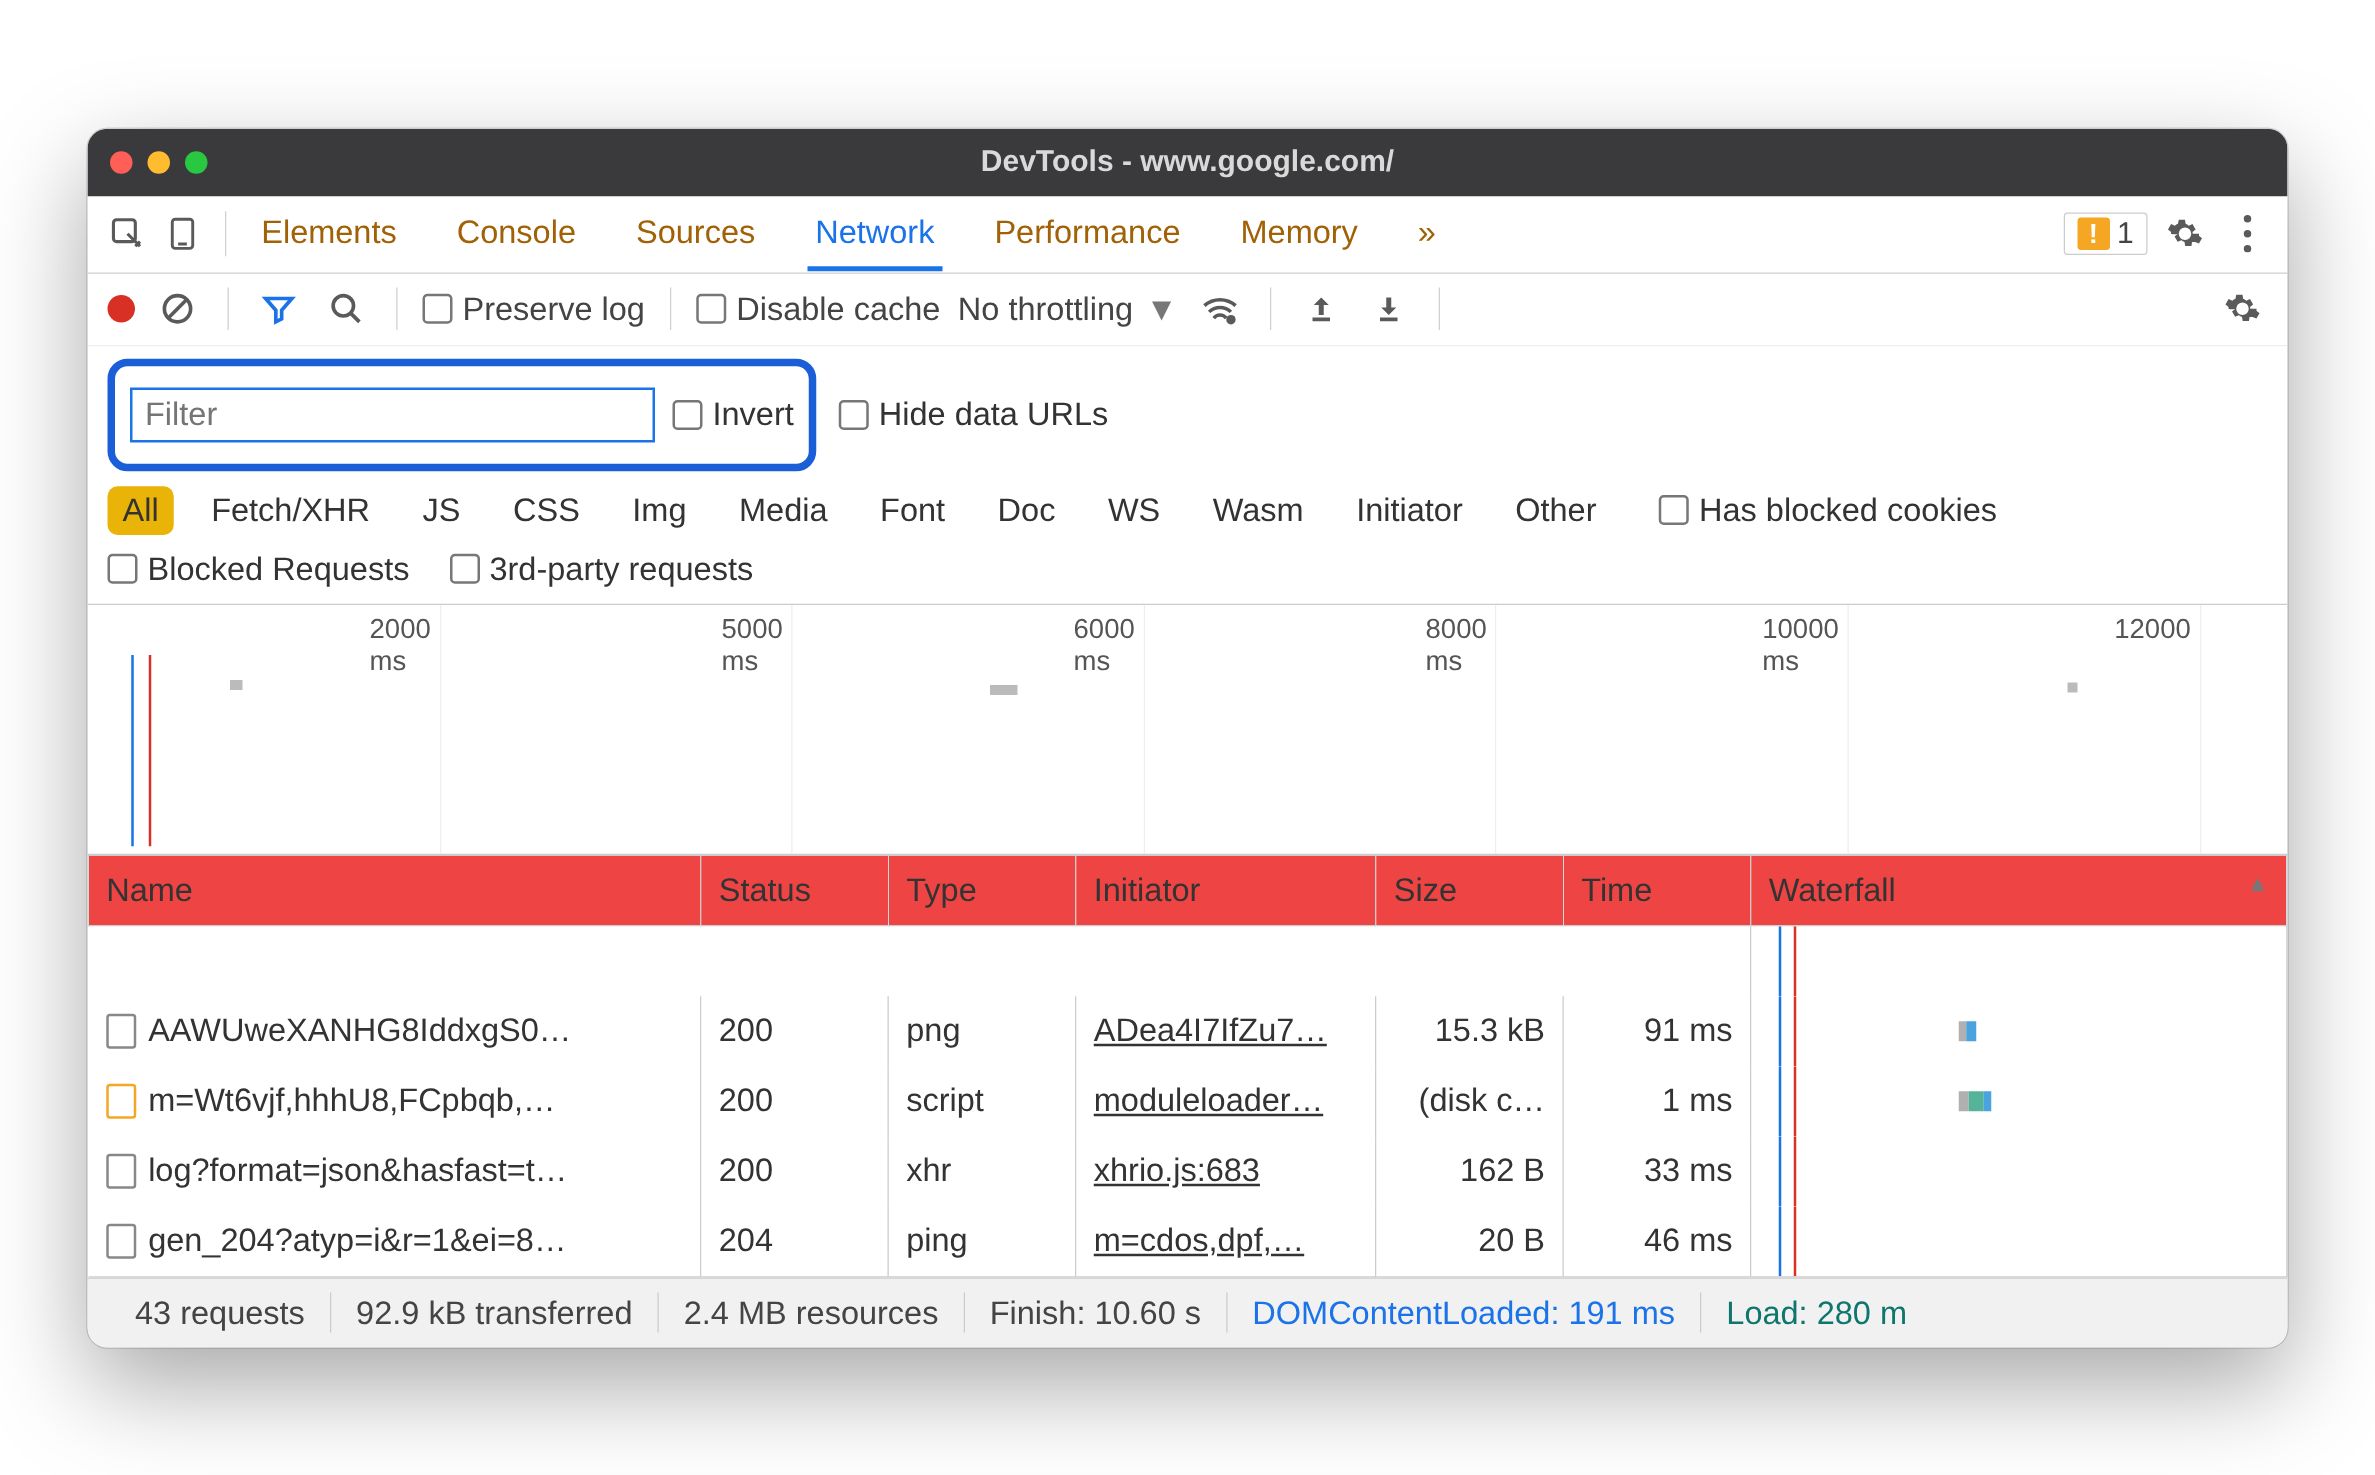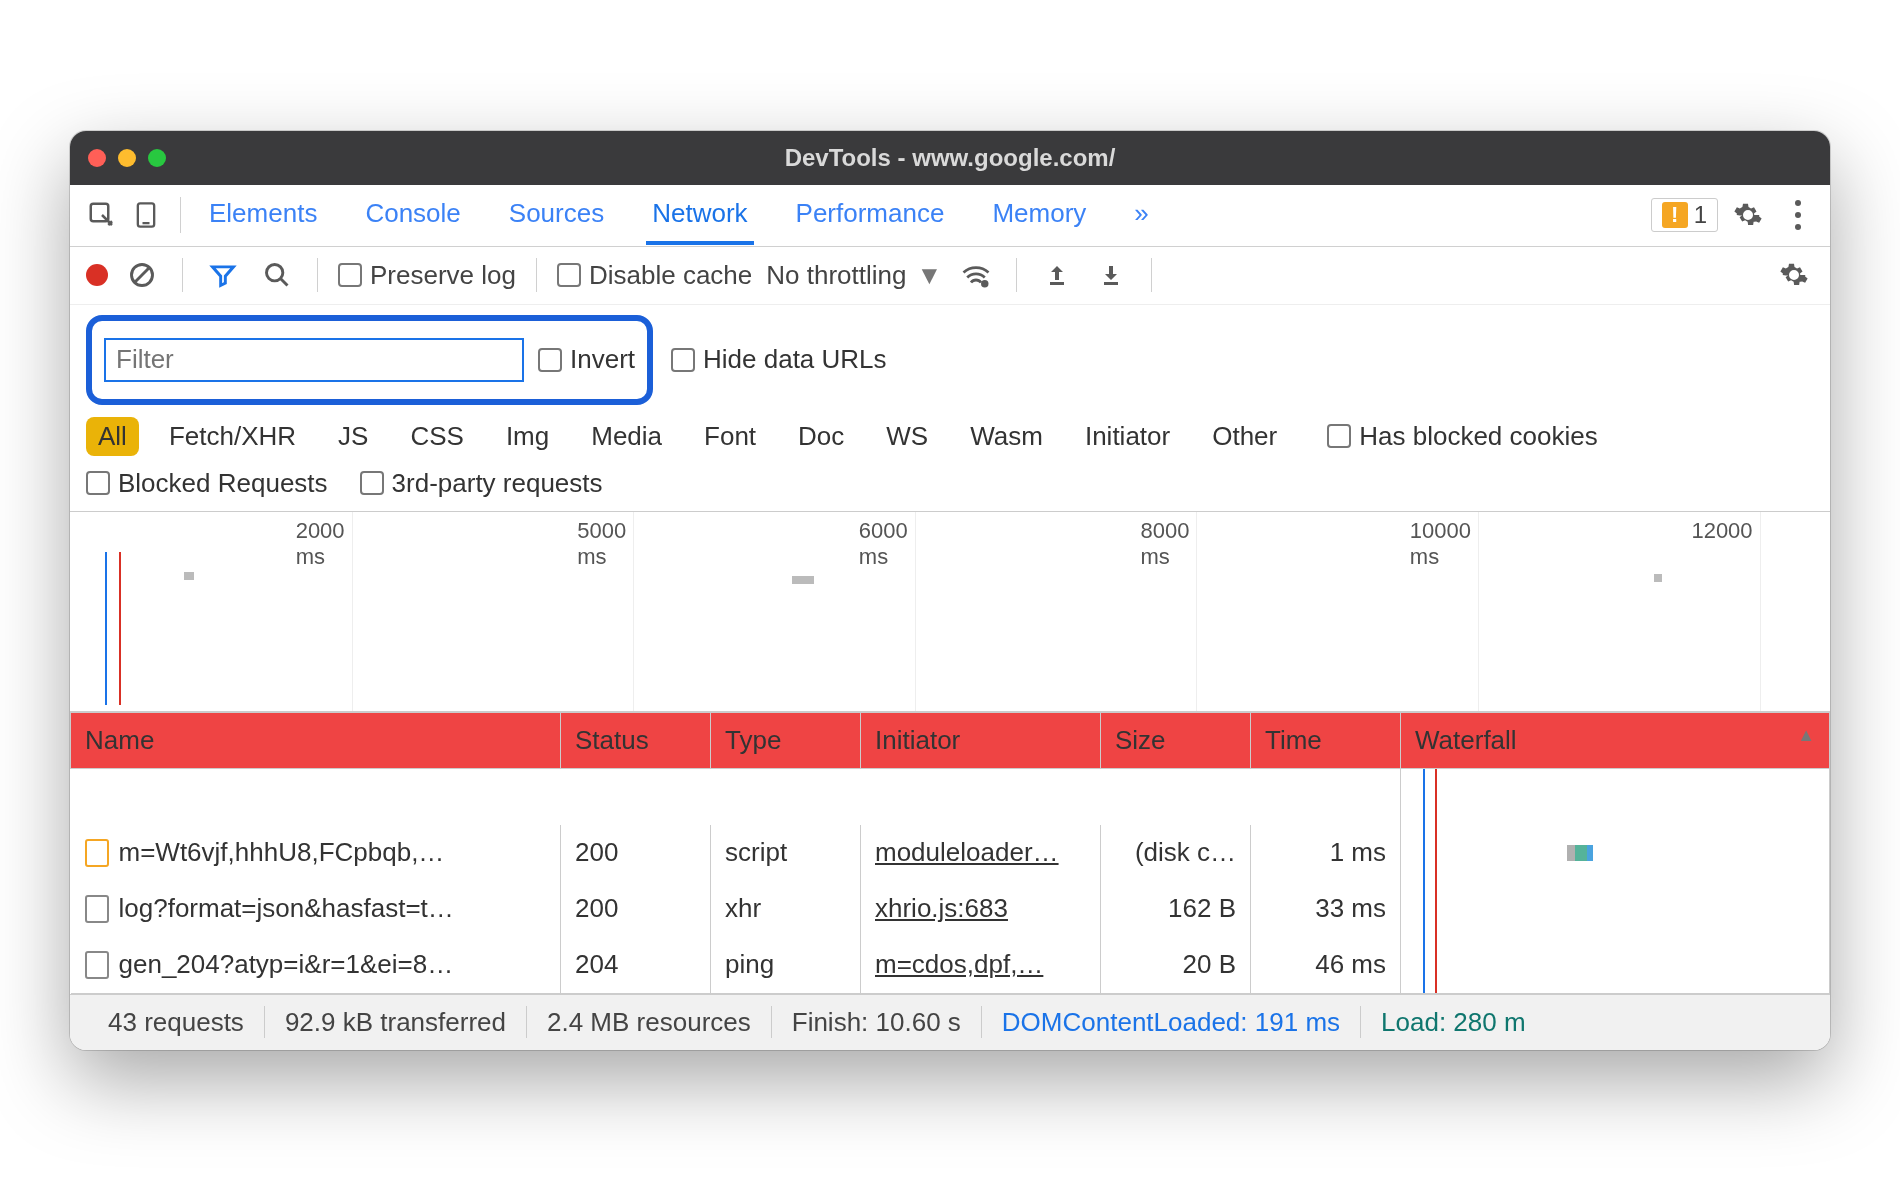--- a/index.html
+++ b/index.html
@@ -47,21 +47,21 @@
     padding: 0 12px; gap: 4px;
     font-size: 26px; color: #444;
   }
   .iconbtn {
     width: 40px; height: 40px; display: flex;
     align-items: center; justify-content: center;
     color: #5a5a5a;
   }
   .tabs-sep { width:1px; height:36px; background:#d0d0d0; margin:0 10px; }
   .tabs { display: flex; gap: 36px; margin-left: 8px; }
-  .tab { padding: 12px 6px; cursor: pointer; color:#3b82f6; }
+  .tab { padding: 12px 6px; cursor: pointer; color:#a16207; }
   .tab.active { color:#1a73e8; border-bottom: 4px solid #1a73e8; }
   .tabs-right { margin-left: auto; display:flex; align-items:center; gap:10px; }
   .badge {
     display:flex; align-items:center; gap:6px;
     background:#fff; border:1px solid #ccc; border-radius:3px;
     padding: 2px 10px; font-size: 24px;
   }
   .badge .sq { width:26px; height:26px; background:#f5a623; color:#fff;
     display:flex; align-items:center; justify-content:center;
     font-weight:bold; border-radius:3px; font-size:22px;}
@@ -383,20 +383,41 @@
         <td>
             <div class="wf">
           <div class="vline" style="left:2%; background:#1a73e8"></div>
           <div class="vline" style="left:5%; background:#d93025"></div>
         </div>
           </td>
       </tr>
       <tr>
         <td>
             <div class="name-cell">
+              <span class="file-ico"></span>
+              <span>AAWUweXANHG8IddxgS0…</span>
+            </div>
+          </td>
+        <td>200</td>
+        <td>png</td>
+        <td><span class="initiator">ADea4I7IfZu7…</span></td>
+        <td class="num">15.3 kB</td>
+        <td class="num">91 ms</td>
+        <td>
+            <div class="wf">
+          <div class="vline" style="left:2%; background:#1a73e8"></div>
+          <div class="vline" style="left:5%; background:#d93025"></div>
+          <div class="bar" style="left:38%; width:6px; background:#b0b0b0"></div>
+          <div class="bar" style="left:39.5%; width:8px; background:#4aa3df"></div>
+        </div>
+          </td>
+      </tr>
+      <tr>
+        <td>
+            <div class="name-cell">
               <span class="file-ico orange"></span>
               <span>m=Wt6vjf,hhhU8,FCpbqb,…</span>
             </div>
           </td>
         <td>200</td>
         <td>script</td>
         <td><span class="initiator">moduleloader…</span></td>
         <td class="num">(disk c…</td>
         <td class="num">1 ms</td>
         <td>

